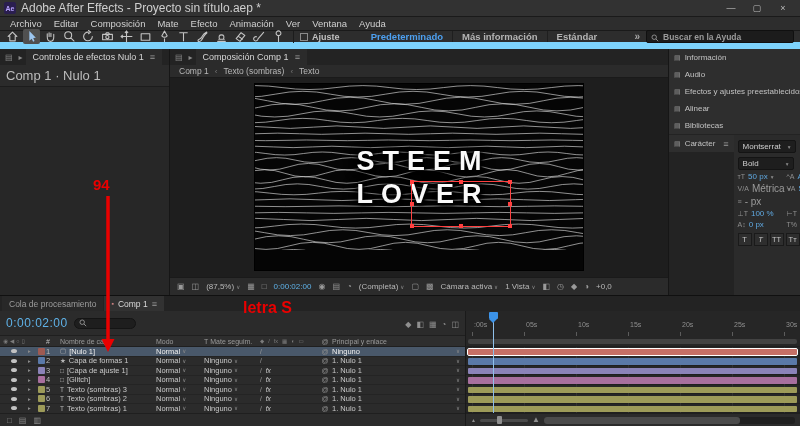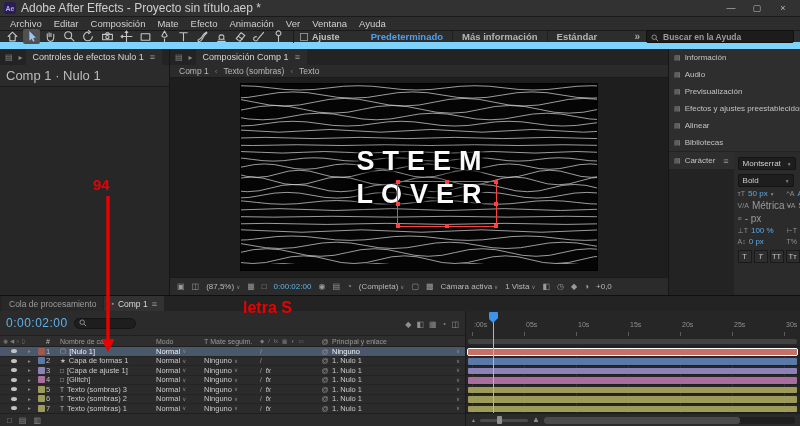--- a/index.html
+++ b/index.html
@@ -43,21 +43,21 @@
 .pico{font-size:8px;color:#8a8a8a;align-self:center;padding:0 3px;}
 .ptab{display:flex;align-items:center;gap:6px;padding:0 7px;font-size:9px;color:#d6d6d6;background:#2b2b2b;}
 .ham{color:#9a9a9a;font-size:9px;}
 .left{width:170px;border-right:1px solid #161616;background:#2b2b2b;}
 .ec-body{padding:3px 6px;font-size:13px;color:#bcbcbc;background:#2b2b2b;border-bottom:1px solid #1c1c1c;}
 .ec-rest{flex:1;background:#272727;}
 .center{flex:1;min-width:0;}
 .crumbs{height:13px;background:#2b2b2b;border-bottom:1px solid #1a1a1a;display:flex;align-items:center;gap:6px;padding:0 9px;font-size:8.5px;color:#b8b8b8;flex:0 0 auto;}
 .crumb-sep{color:#777;font-size:8px;}
 .viewer{flex:1;position:relative;background:#1e1e1e;}
-.comp{position:absolute;left:50%;top:6px;transform:translateX(-50%);width:356px;height:186px;background:#050505;overflow:hidden;box-shadow:0 0 0 1px #000;}
+.comp{position:absolute;left:50%;top:6px;transform:translateX(-50%);width:328px;height:186px;background:#050505;overflow:hidden;box-shadow:0 0 0 1px #000;}
 #waves{position:absolute;inset:0;}
 #waves path{stroke:#dedede;stroke-width:.8;fill:none;opacity:.9;}
 .bigtext{position:absolute;inset:0;display:flex;flex-direction:column;align-items:center;justify-content:center;gap:1px;font-size:27px;line-height:32px;font-weight:800;letter-spacing:8px;text-indent:8px;color:#fafafa;
  text-shadow:0 0 4px #000,0 0 8px #000,0 0 14px rgba(0,0,0,.95),2px 2px 3px #000;}
 .selbox{position:absolute;left:156px;top:97px;width:100px;height:46px;border:1px solid #ff4040;}
 .handle{position:absolute;width:4px;height:4px;background:#ff4040;transform:translate(-50%,-50%);}
 .statusbar{height:18px;background:#2b2b2b;border-top:1px solid #1a1a1a;display:flex;align-items:center;gap:7px;padding:0 7px;font-size:8px;color:#b8b8b8;flex:0 0 auto;white-space:nowrap;overflow:hidden;}
 .sbi{color:#9a9a9a;font-size:8px;}
 .sbv{display:flex;align-items:center;gap:2px;}
 .blue{color:#5fb2e8;}
@@ -386,24 +386,20 @@
         <div class="side-item">
           <span class="pic">▤</span>
           <span>Información</span>
         </div>
         <div class="side-item">
           <span class="pic">▤</span>
           <span>Audio</span>
         </div>
         <div class="side-item">
           <span class="pic">▤</span>
-          <span>Previsualización</span>
-        </div>
-        <div class="side-item">
-          <span class="pic">▤</span>
           <span>Efectos y ajustes preestablecidos</span>
         </div>
         <div class="side-item">
           <span class="pic">▤</span>
           <span>Alinear</span>
         </div>
         <div class="side-item">
           <span class="pic">▤</span>
           <span>Bibliotecas</span>
         </div>

